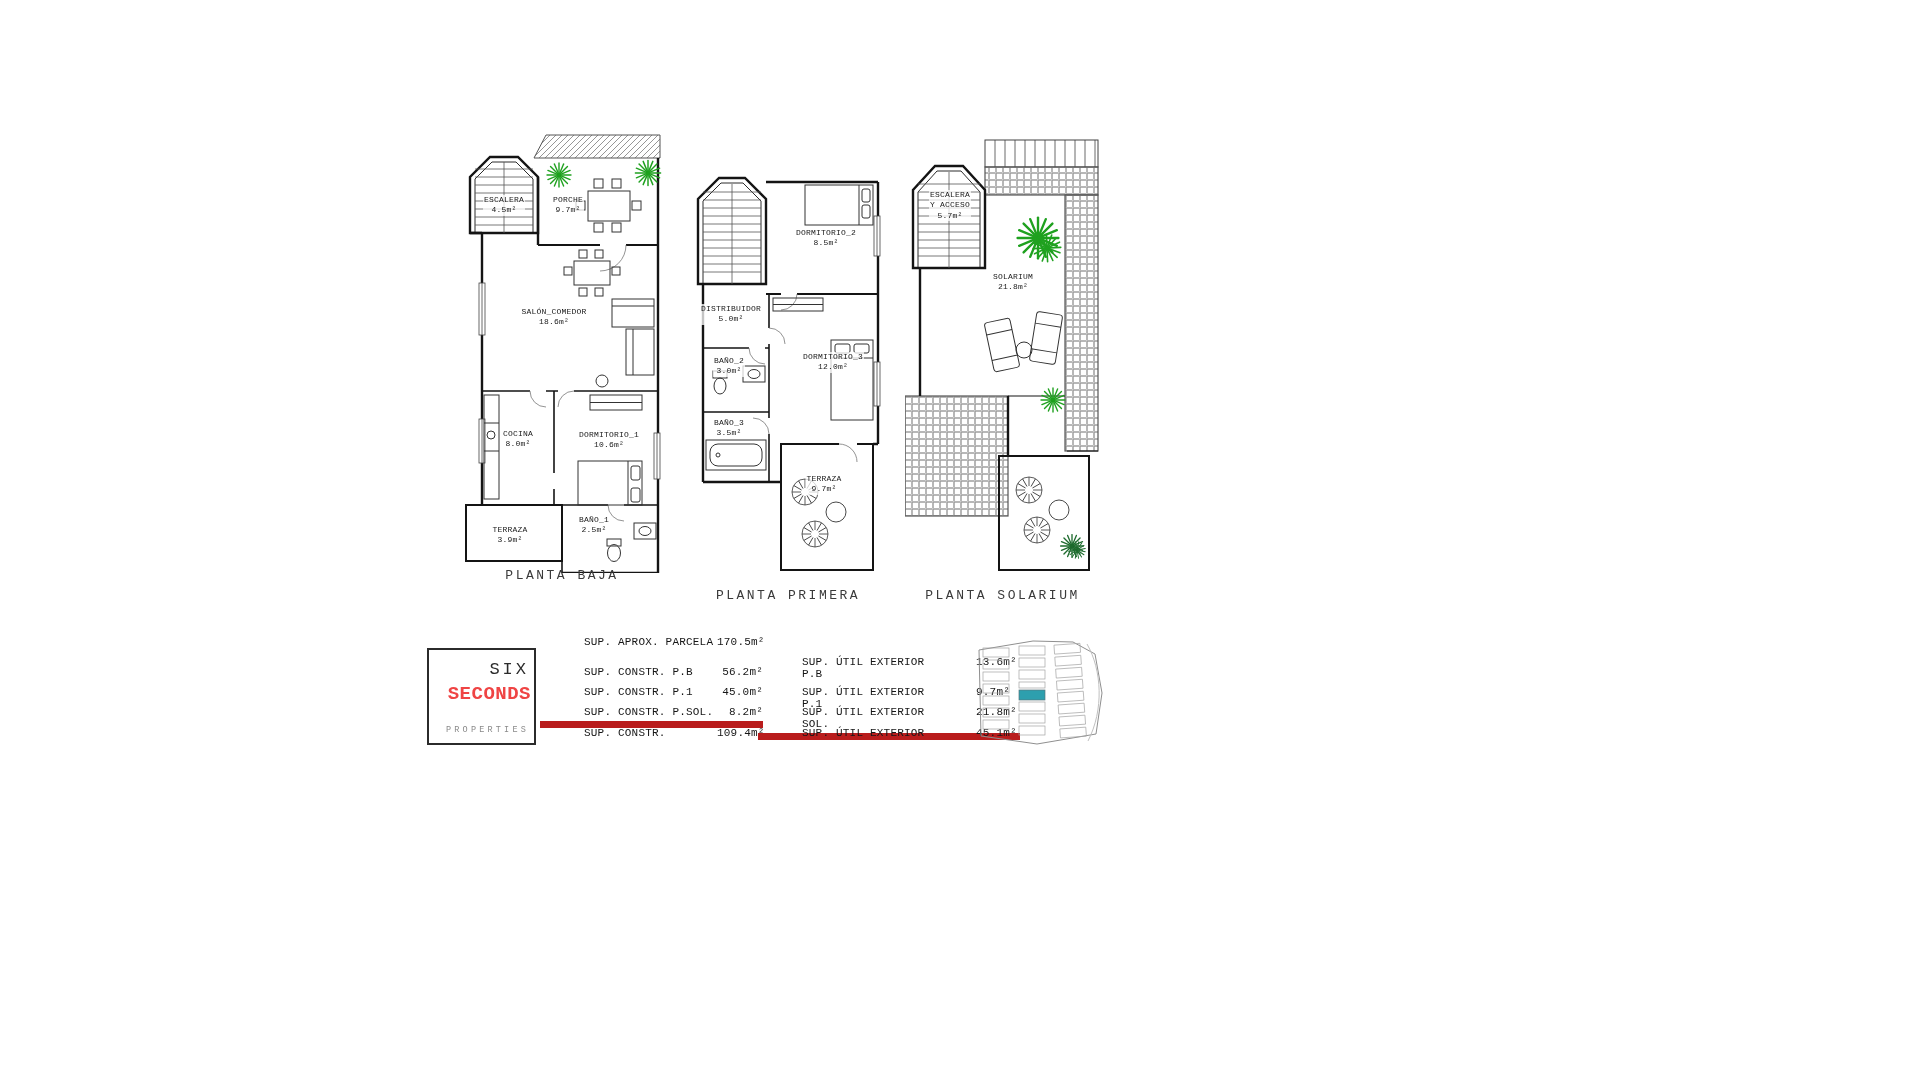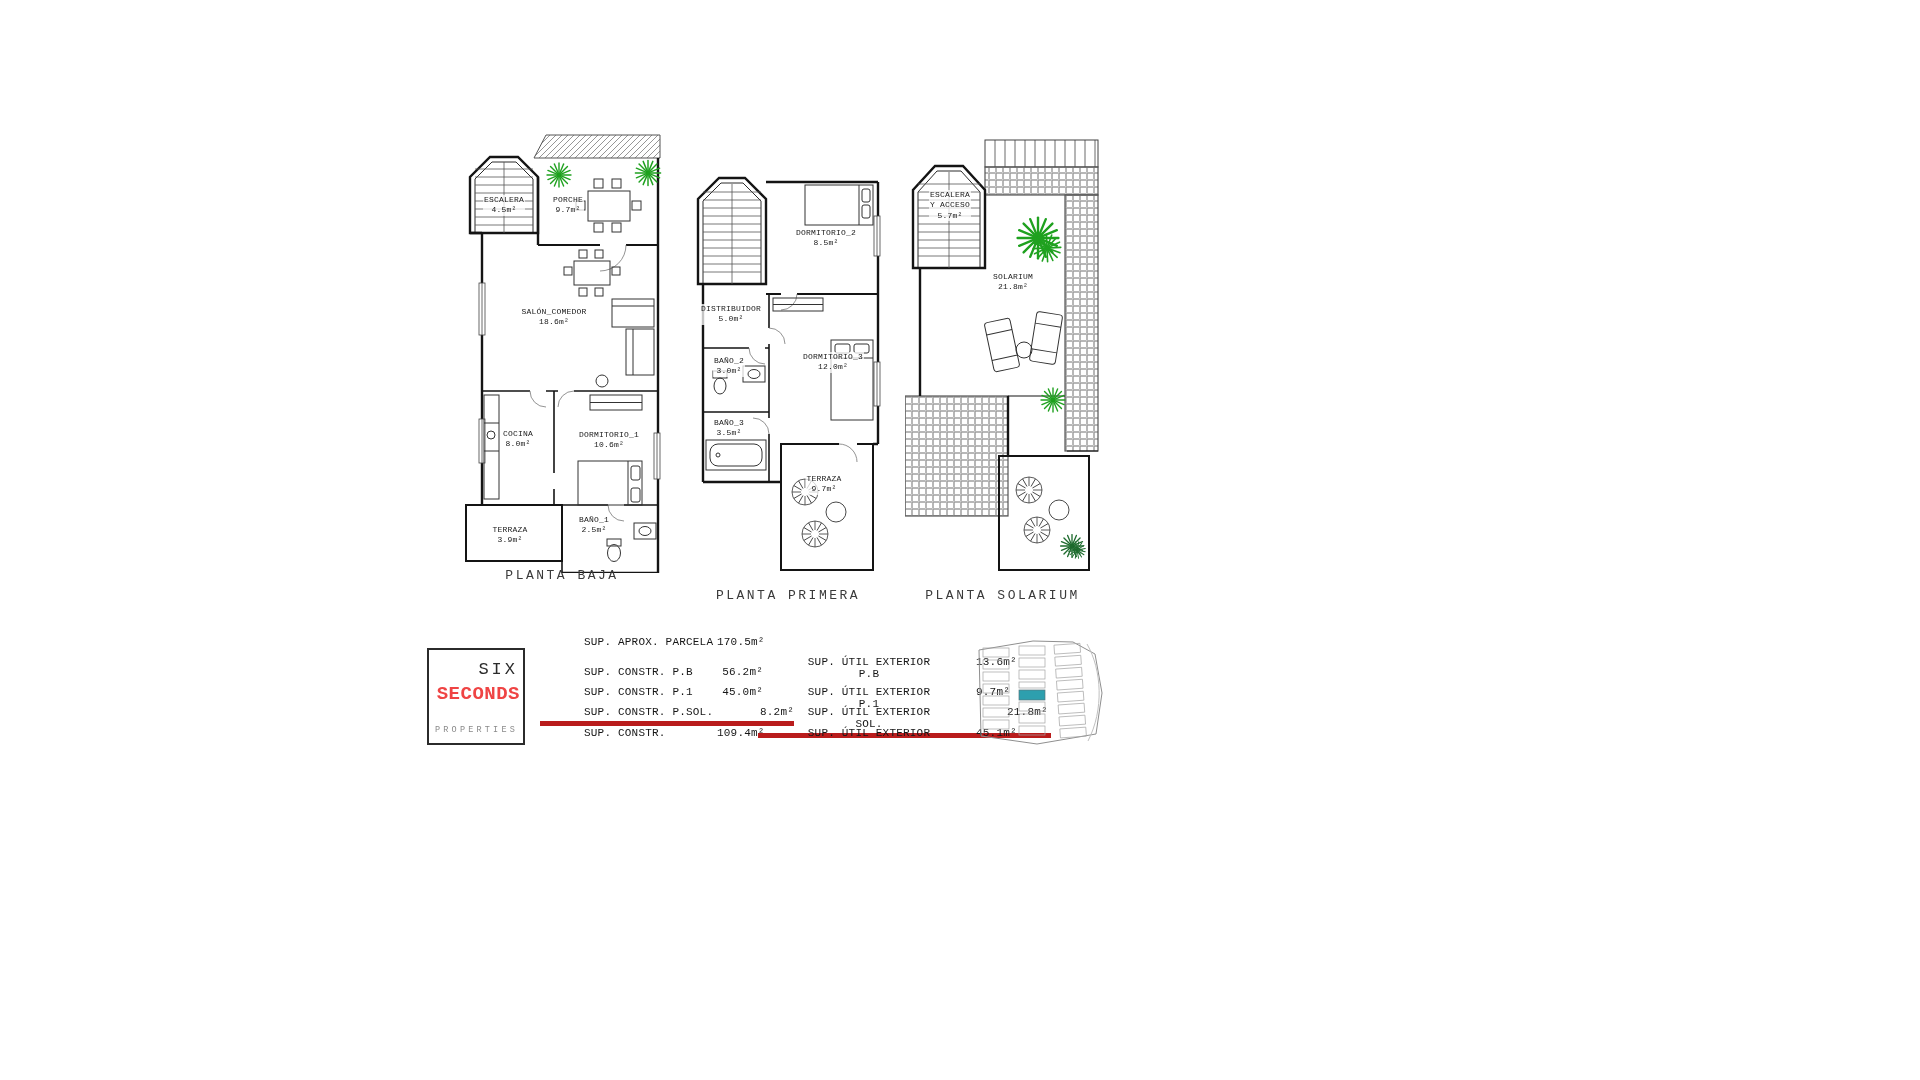--- a/index.html
+++ b/index.html
@@ -4,32 +4,32 @@
 <style>
   html,body{margin:0;padding:0;background:#fff;}
   .canvas{position:relative;width:1920px;height:833px;background:#ffffff;overflow:hidden;
           font-family:Liberation Mono, monospace;}
   .plan{position:absolute;}
   .plan svg{position:absolute;left:0;top:0;}
   .room-label{position:absolute;transform:translateX(-50%);text-align:center;font-size:8px;
               line-height:1.3;color:#191919;letter-spacing:.2px;white-space:nowrap;
               background:rgba(255,255,255,.75);padding:0 1px;}
   .plan-title{position:absolute;font-size:13px;letter-spacing:2.5px;color:#3a3a3a;text-align:center;}
-  .logo-box{position:absolute;left:427px;top:648px;width:94px;height:93px;border:2px solid #2b2b2b;}
+  .logo-box{position:absolute;left:427px;top:648px;width:94px;height:93px;border:2px solid #2b2b2b;padding-left:11px;}
   .logo-six{position:absolute;right:5px;top:10px;font-size:17px;letter-spacing:3px;color:#2b2b2b;}
   .logo-seconds{position:absolute;right:3px;top:33px;font-size:19px;font-weight:bold;letter-spacing:.5px;color:#ef4444;text-align:center;}
   .logo-properties{position:absolute;right:5px;bottom:8px;font-size:8.5px;letter-spacing:3.2px;color:#8a8a8a;}
   .sum-row{position:absolute;display:flex;font-size:11px;color:#161616;letter-spacing:.2px;}
   .sum-row.lcol{left:540px;}
   .sum-row.rcol{left:758px;}
   .sum-row .lab{width:133px;margin-left:44px;}
   .sum-row .val{width:46px;text-align:right;}
-  .sum-row.rcol .lab{width:134px;text-align:center;}
+  .sum-row.rcol .lab{width:134px;}
   .sum-row.rcol .val{width:44px;text-align:left;margin-left:40px;}
-  .sum-row.ruled{border-bottom:5px solid #b91c1c;padding-bottom:3px;gap:31px;}
+  .sum-row.ruled{border-bottom:7px solid #b91c1c;padding-bottom:3px;}
   .sitemap{position:absolute;left:975px;top:638px;}
 </style>
 </head>
 <body>
 
 <div class="canvas">
 
   <div class="plan" style="left:462px;top:133px;width:200px;height:440px">
     <svg viewBox="0 0 200 440" width="200" height="440">
       <defs>

